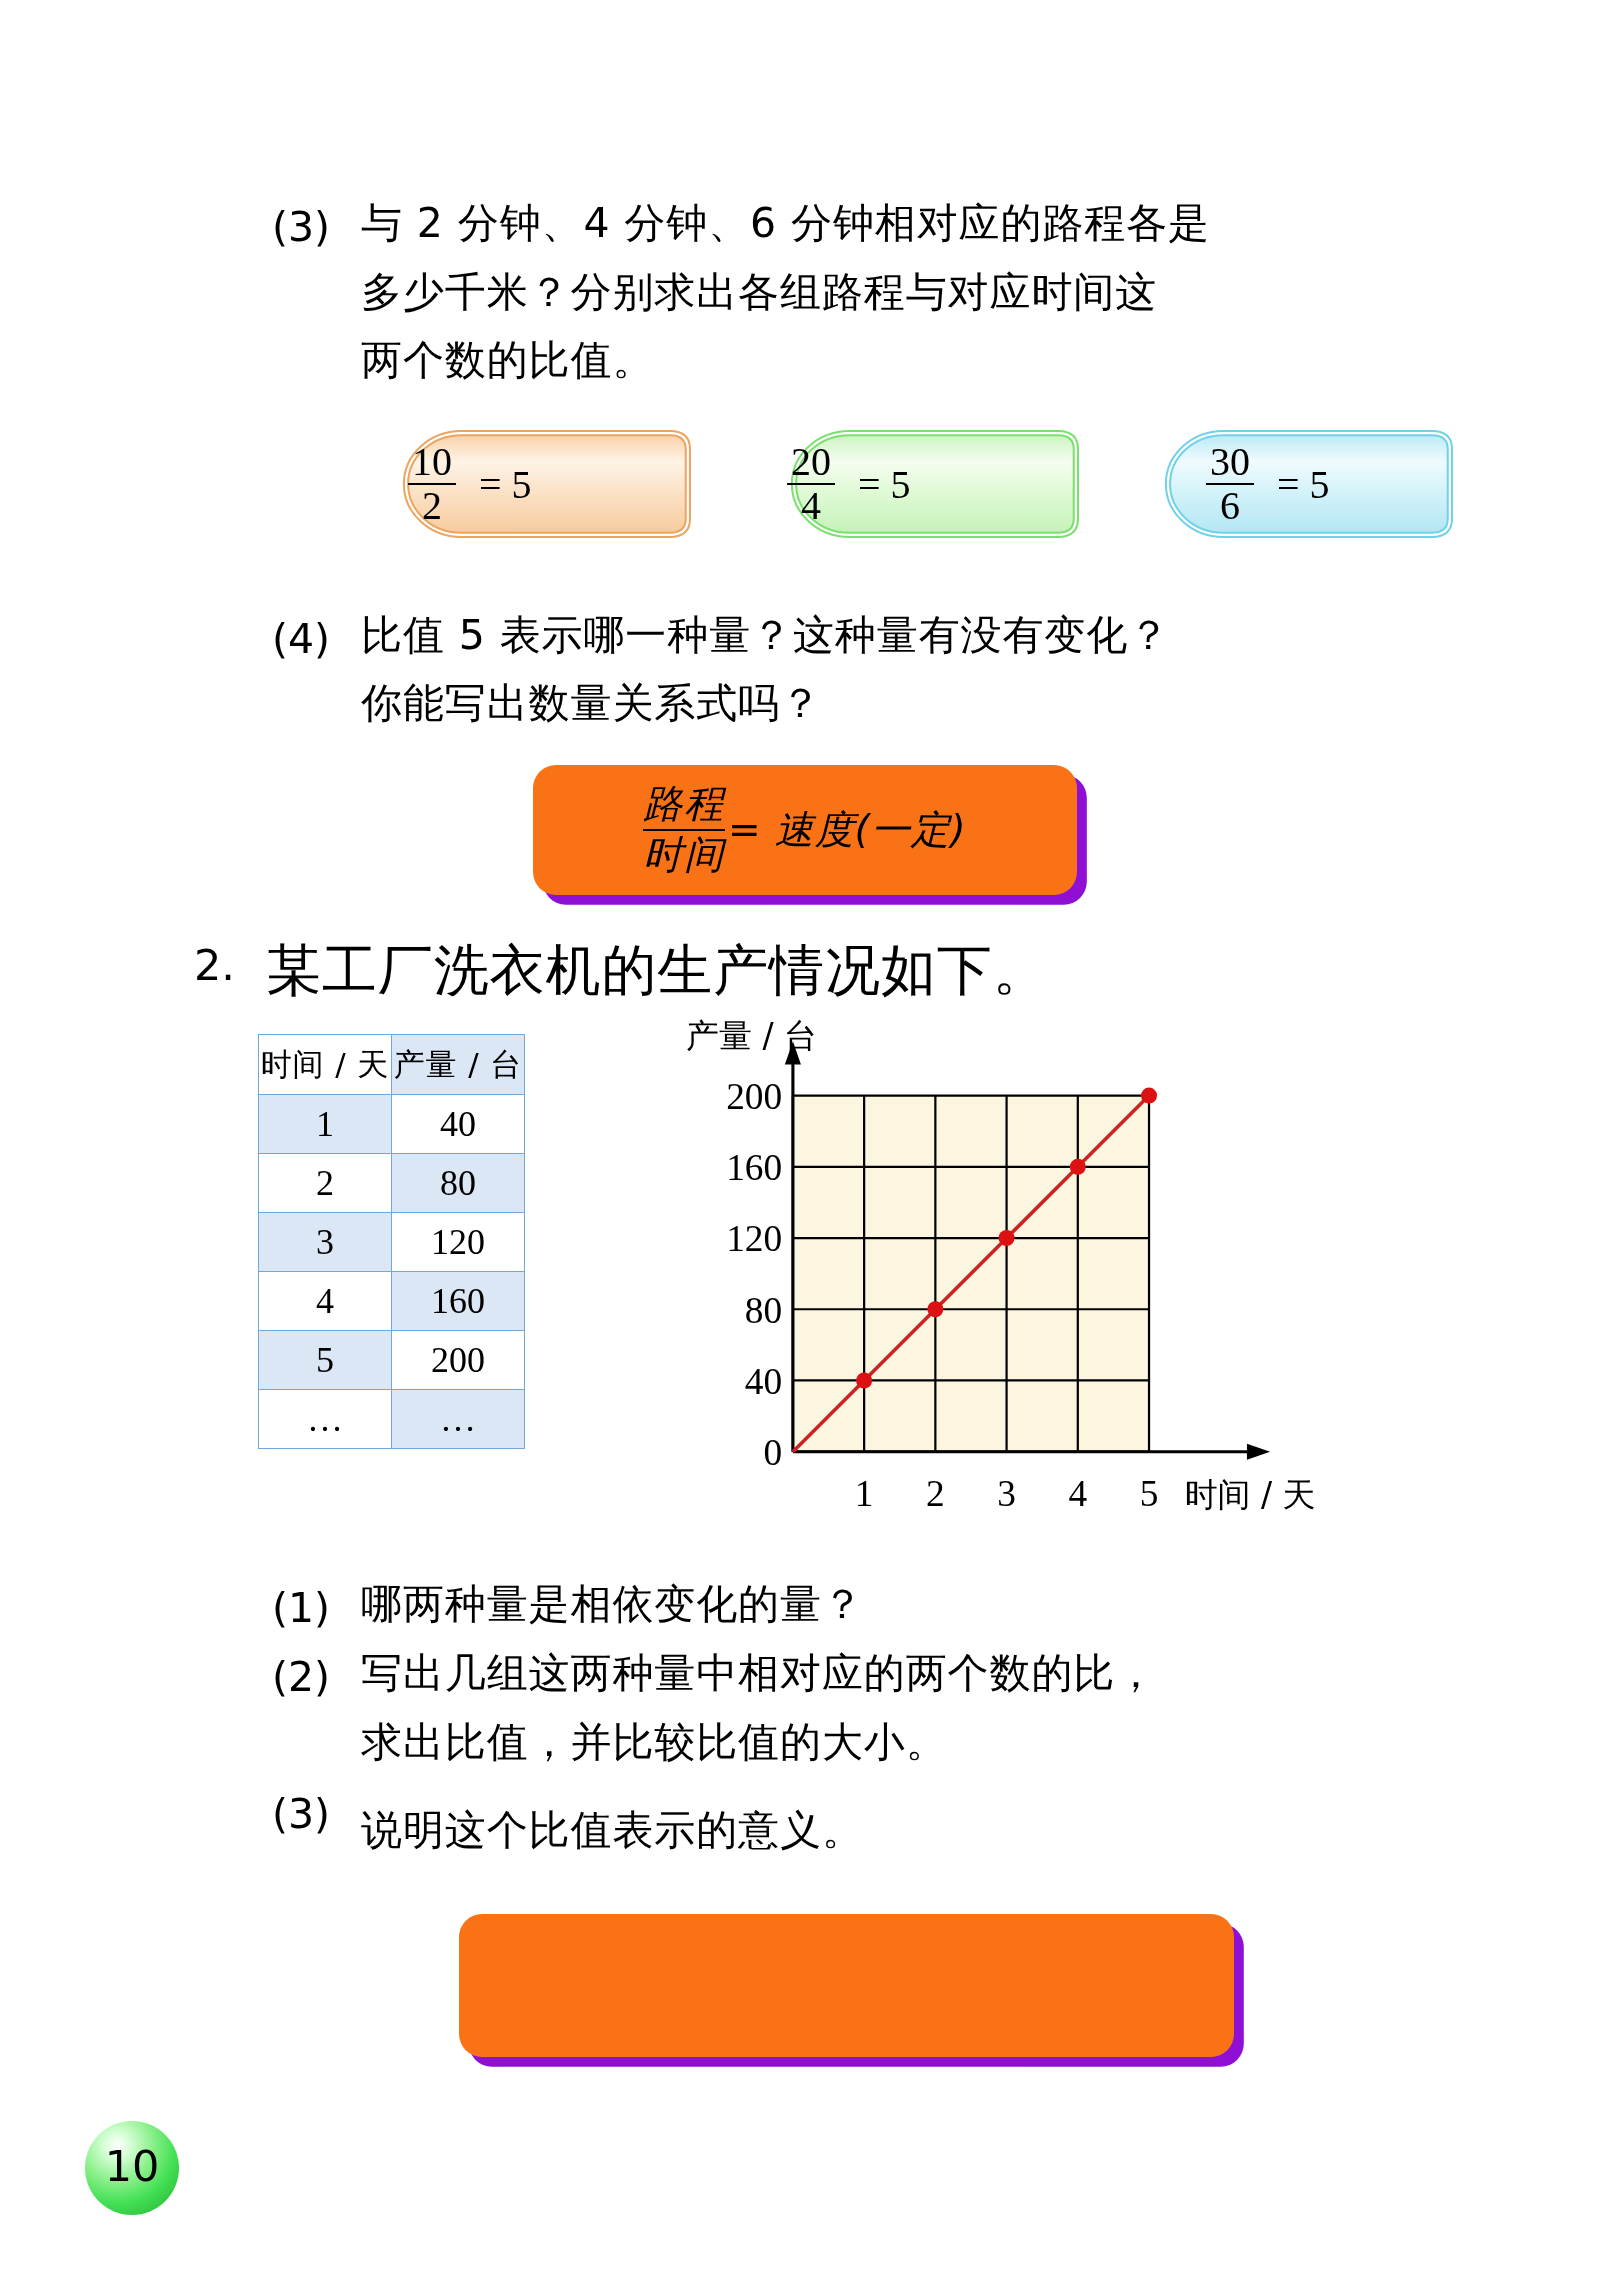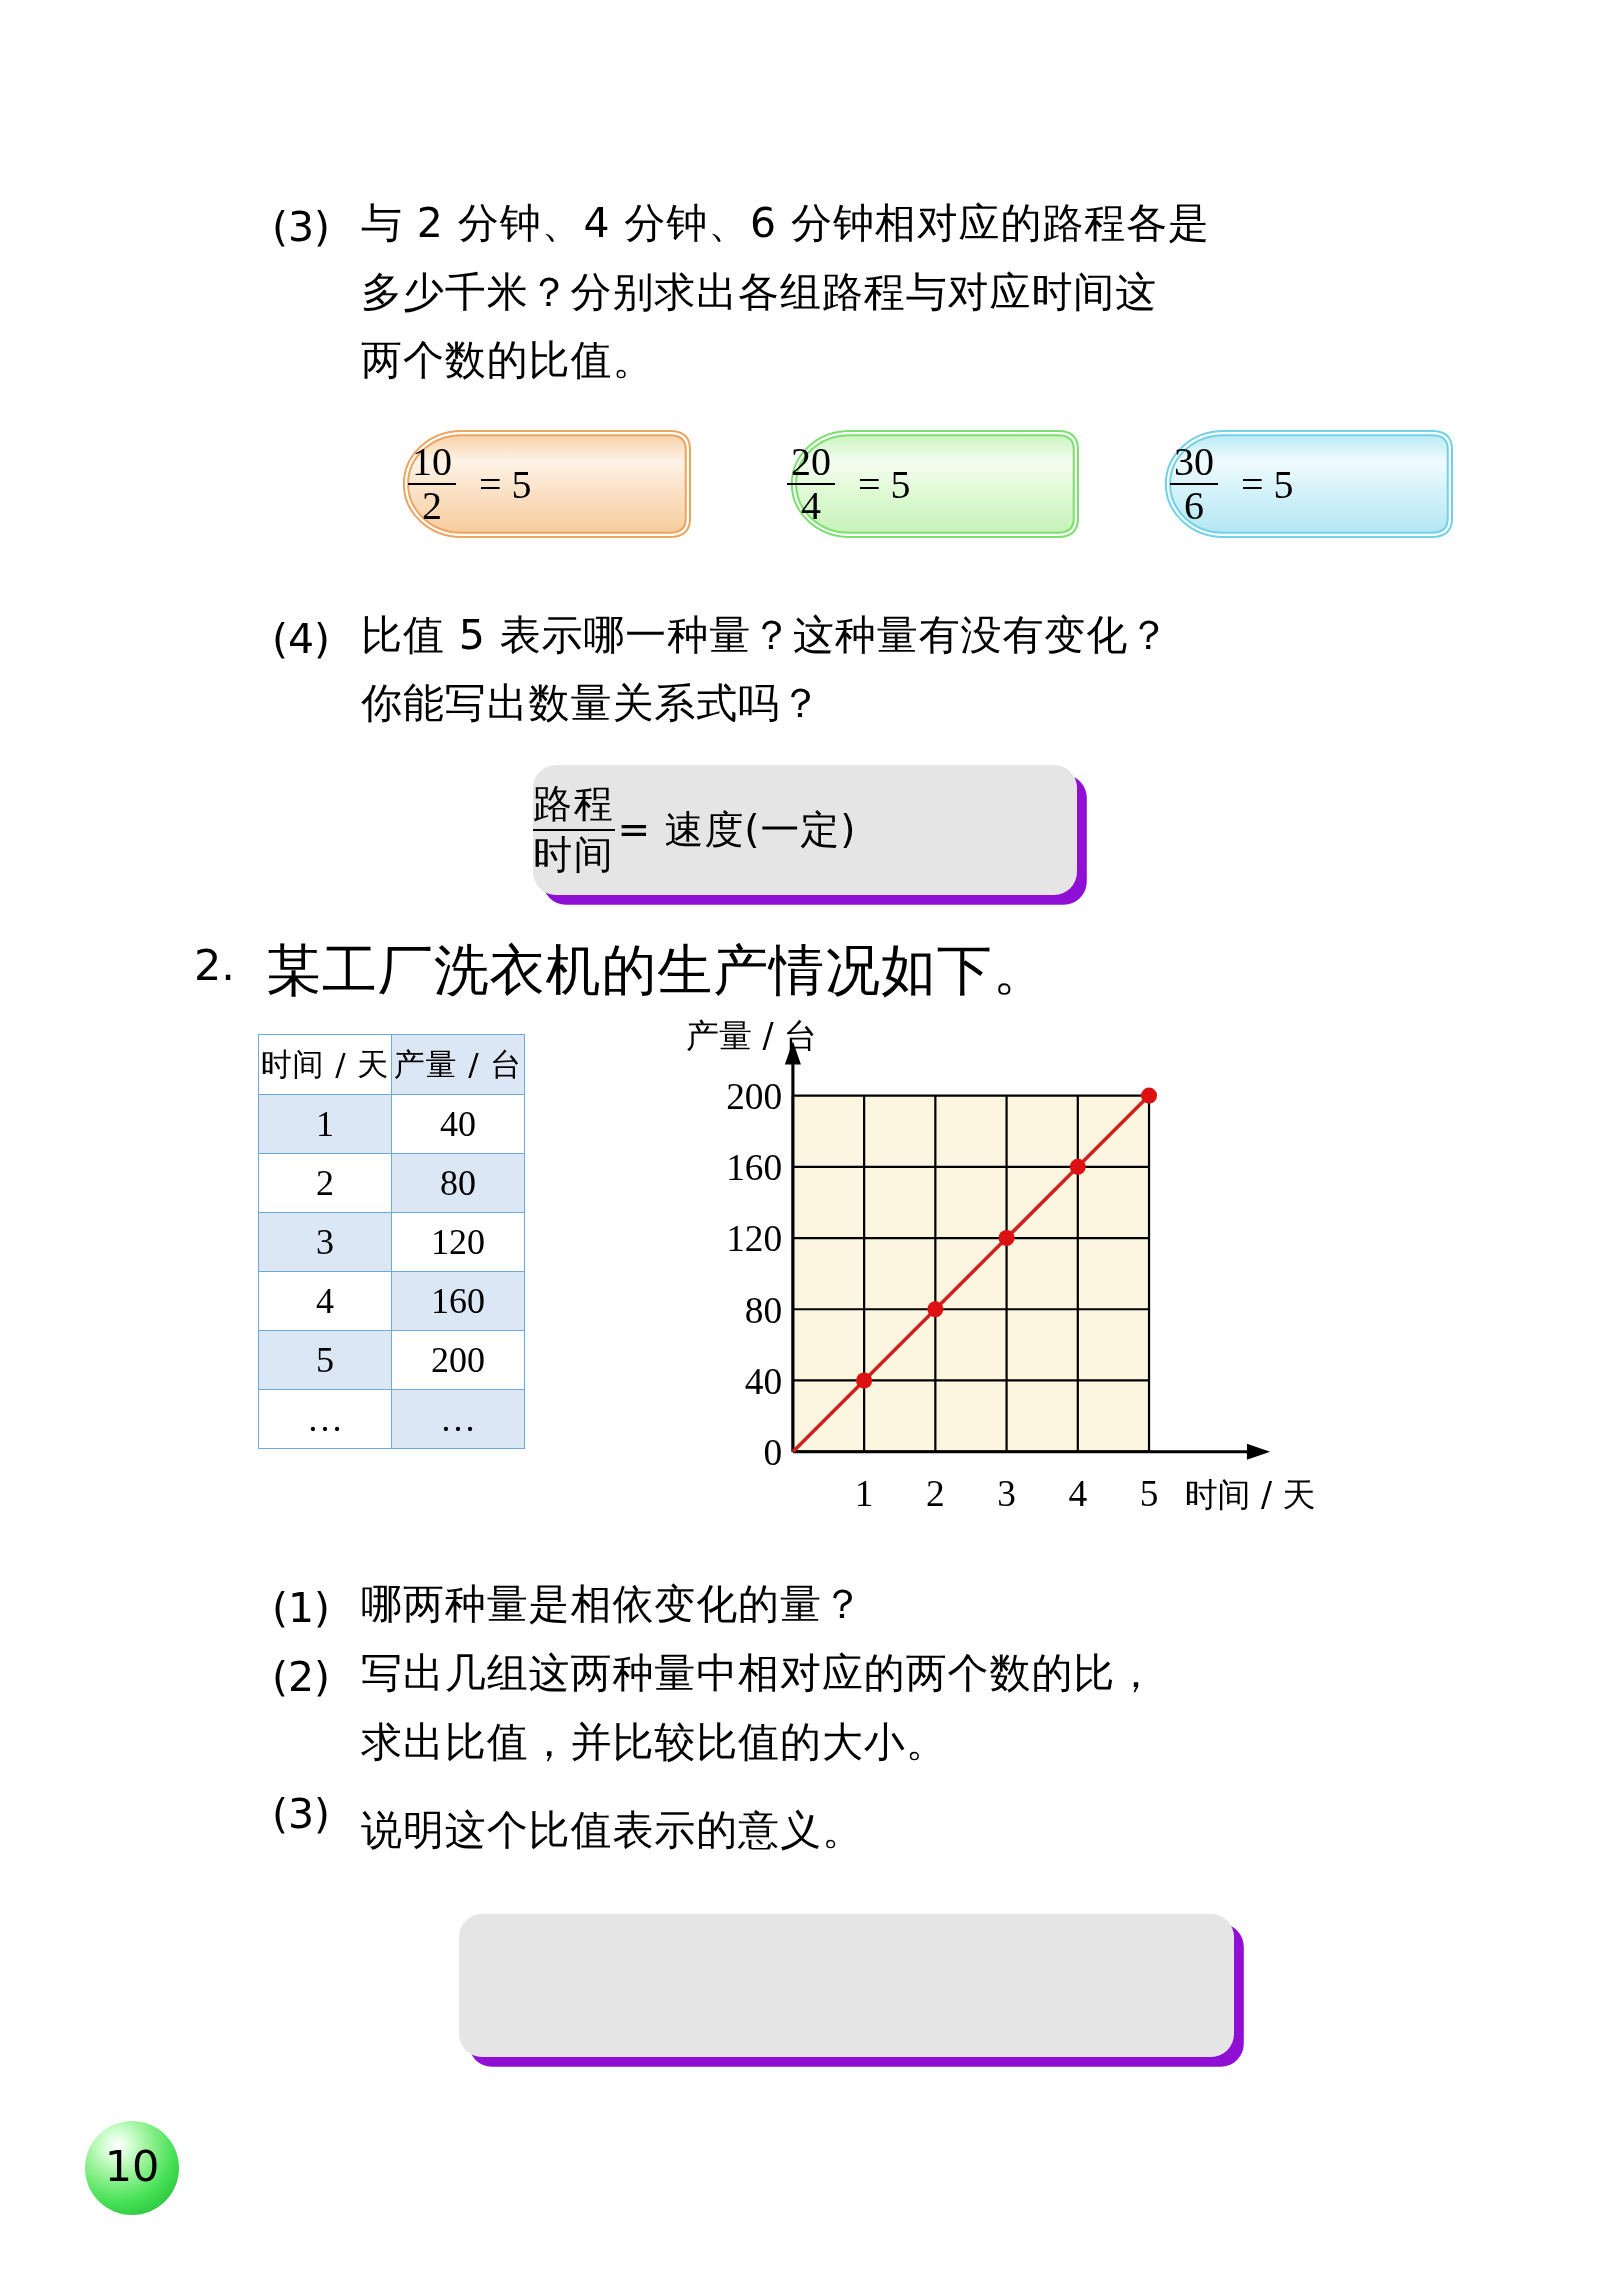--- a/index.html
+++ b/index.html
@@ -74,25 +74,27 @@
   .eqnum {
     font-size: 40px;
     margin-left: 23px;
     font-family: "Liberation Serif", "DejaVu Serif", serif;
   }
 
   
   .formula-box {
     position: absolute;
     box-sizing: border-box;
-    background: #e5e5e5;
+    background: #f97316;
     border-radius: 23px;
     box-shadow: 9.8px 9.8px 0 0 #8f0fd4;
     display: flex;
     align-items: center;
+    justify-content: center;
+    font-style: italic;
   }
   .formula-inner {
     display: flex;
     align-items: center;
     justify-content: center;
   }
   .formula-frac {
     display: inline-flex;
     flex-direction: column;
     align-items: center;
@@ -258,21 +260,21 @@
              Q 372 122 372 104
              L 372 26
              Q 372 8 352 8 Z" fill="url(#gradB)" stroke="#6fd2e8" stroke-width="7"></path>
     <path d="M 118 8
              A 62 57 0 1 0 118 122
              L 352 122
              Q 372 122 372 104
              L 372 26
              Q 372 8 352 8 Z" fill="none" stroke="#ffffff" stroke-width="2.5"></path>
   </svg>
-  <div class="bubble-content" style="left:52px; width:267px;">
+  <div class="bubble-content" style="left:52px; width:267px;padding-left:36px;">
     <span class="frac">
       <span class="num">30</span>
       <span class="bar"></span>
       <span class="den">6</span>
     </span>
     <span class="eqnum">= 5</span>
   </div>
 </div>
 
 <div class="qnum cn" style="left:272px; top:615px;">(4)</div>

